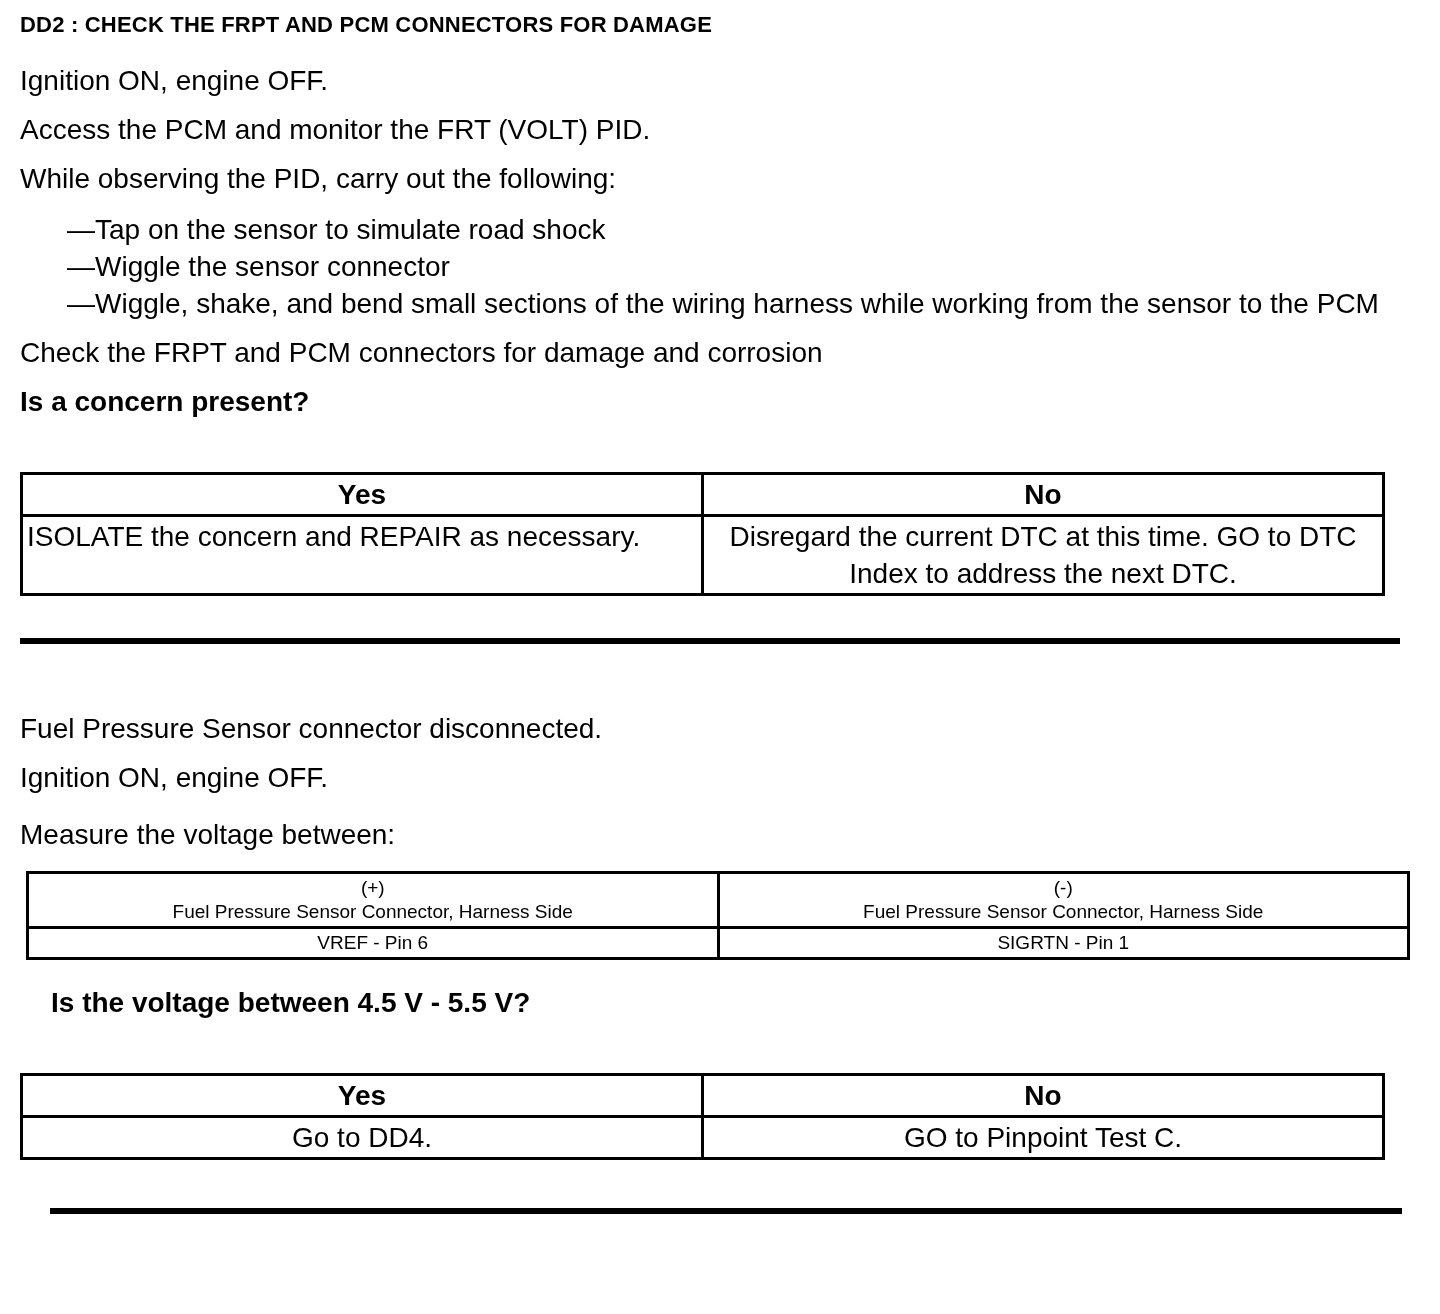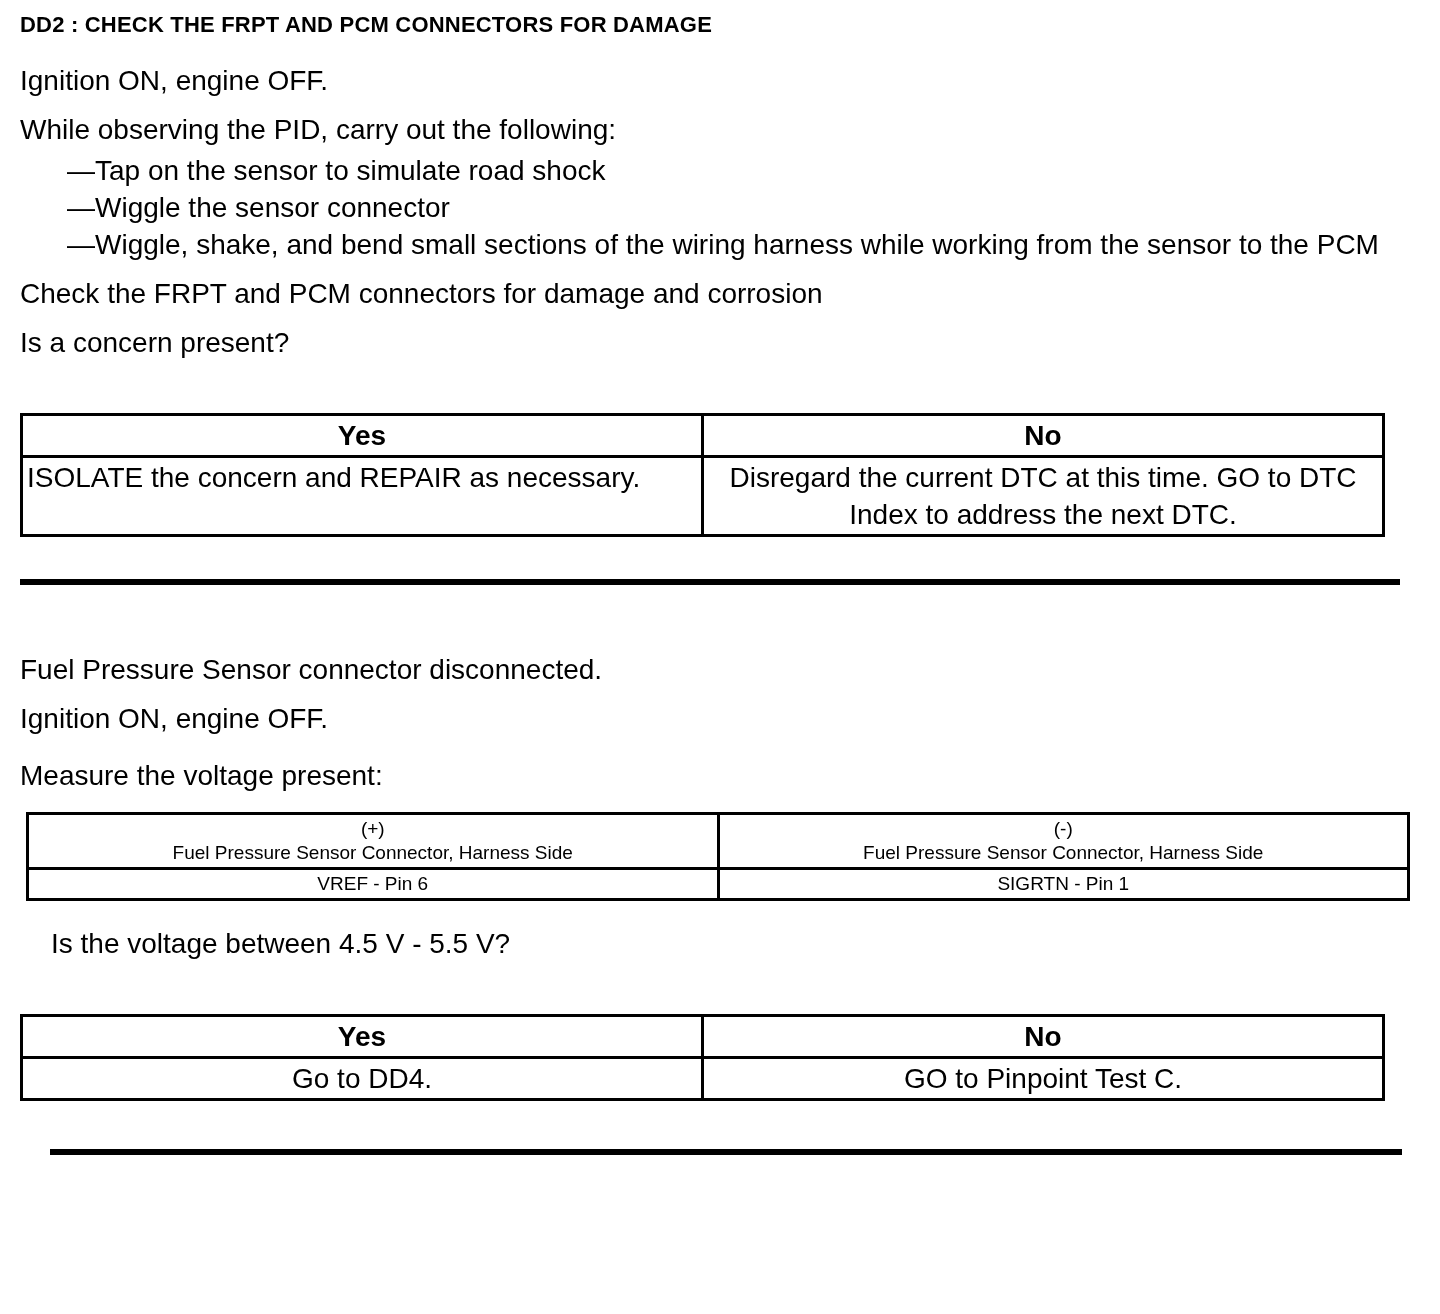--- a/index.html
+++ b/index.html
@@ -30,21 +30,21 @@
   .step-list {
     margin-left: 47px;
     margin-bottom: 12px;
   }
   .step {
     font-size: 28px;
     line-height: 37px;
   }
   .question {
     font-size: 28px;
-    font-weight: normal;
+    font-weight: bold;
     line-height: 37px;
     margin-bottom: 12px;
   }
   table {
     border-collapse: collapse;
     table-layout: fixed;
   }
   .decision-table {
     width: 1365px;
     margin-top: 52px;
@@ -86,21 +86,22 @@
 </style>
 </head>
 <body>
 
 <div class="page">
 
   <div class="section">
     <div class="section-heading">DD2 : CHECK THE FRPT AND PCM CONNECTORS FOR DAMAGE</div>
 
     <div class="body-text">Ignition ON, engine OFF.</div>
-    <div class="body-text" style="margin-bottom:4px;">While observing the PID, carry out the following:</div>
+    <div class="body-text">Access the PCM and monitor the  FRT (VOLT) PID.</div>
+    <div class="body-text" style="margin-bottom:14px;">While observing the PID, carry out the following:</div>
 
     <div class="step-list">
       <div class="step">—Tap on the sensor to simulate road shock</div>
       <div class="step">—Wiggle the sensor connector</div>
       <div class="step">—Wiggle, shake, and bend small sections of the wiring harness while working from the sensor to the PCM</div>
     </div>
 
     <div class="body-text">Check the FRPT and PCM connectors for damage and corrosion</div>
     <div class="question">Is a concern present?</div>
 
@@ -117,21 +118,21 @@
     </tbody>
       </table>
 
     <div class="thick-rule rule-1"></div>
   </div>
 
   <div class="section section-dd3">
 
     <div class="body-text">Fuel Pressure Sensor connector disconnected.</div>
     <div class="body-text">Ignition ON, engine OFF.</div>
-    <div class="body-text" style="margin-top:20px; margin-bottom:0;">Measure the voltage present:</div>
+    <div class="body-text" style="margin-top:20px; margin-bottom:0;">Measure the voltage between:</div>
 
     <table class="measure-table">
       <tbody>
           <tr>
         <th>
           <div>(+)</div>
           <div>Fuel Pressure Sensor Connector, Harness Side</div>
         </th>
         <th>
           <div>(-)</div>

